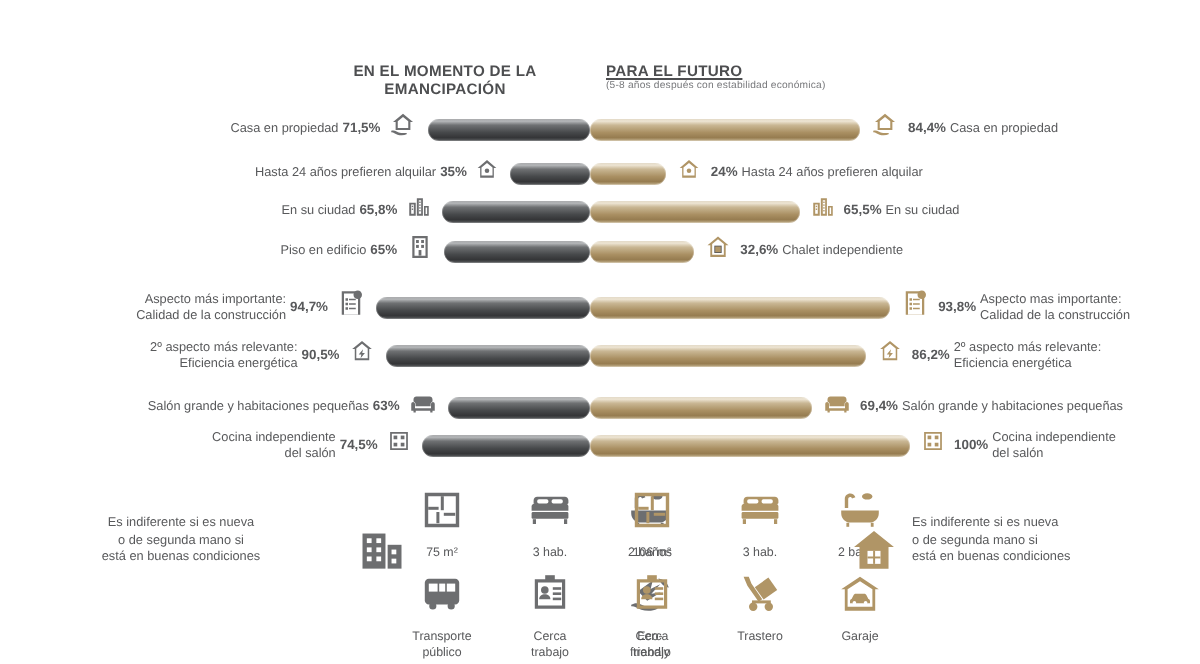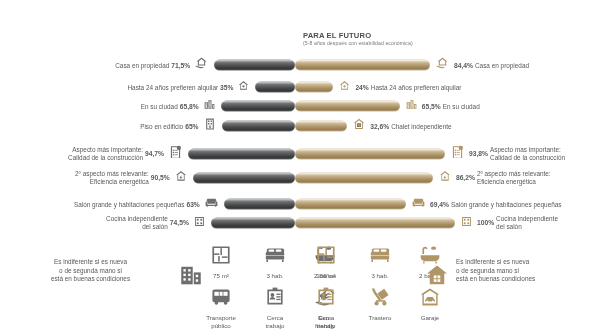--- a/index.html
+++ b/index.html
@@ -14,21 +14,21 @@
   .hdr-left{
     position:absolute;left:150px;top:31px;width:145px;text-align:center;
     font-size:7.6px;font-weight:bold;line-height:9.2px;letter-spacing:.15px;
     color:#4d4e50;text-transform:uppercase;
   }
   .hdr-right{
     position:absolute;left:303px;top:31px;width:210px;text-align:left;
   }
   .hdr-right .t{
     font-size:7.6px;font-weight:bold;line-height:9.2px;letter-spacing:.15px;
-    color:#4d4e50;text-transform:uppercase;
+    color:#4d4e50;text-transform:uppercase;text-decoration:underline;
   }
   .hdr-right .s{
     font-size:5.1px;line-height:7px;color:#77787b;letter-spacing:.1px;
   }
 
   
   .row{position:absolute;left:0;width:600px;height:20px;}
   .lbl{
     position:absolute;right:0;top:50%;transform:translateY(-50%);
     text-align:right;white-space:nowrap;font-size:6.4px;line-height:7.6px;
@@ -75,20 +75,21 @@
     font-size:6.2px;line-height:7.6px;color:#58595b;margin-top:1px;
     white-space:pre-line;
   }
   .gicon{display:block;margin:0 auto;}
 </style>
 </head>
 <body>
 
 <div class="sheet">
 
+  <div class="hdr-left">EN EL MOMENTO DE LA EMANCIPACIÓN</div>
   <div class="hdr-right">
     <div class="t">PARA EL FUTURO</div>
     <div class="s">(5-8 años después con estabilidad económica)</div>
   </div>
 
   <div id="rows">
       <div class="row" style="top: 55px;">
         <div class="lbl" style="right:409.795px;">
         <span class="tx">Casa en propiedad</span><span class="pct pctw">71,5%</span>
       </div>

